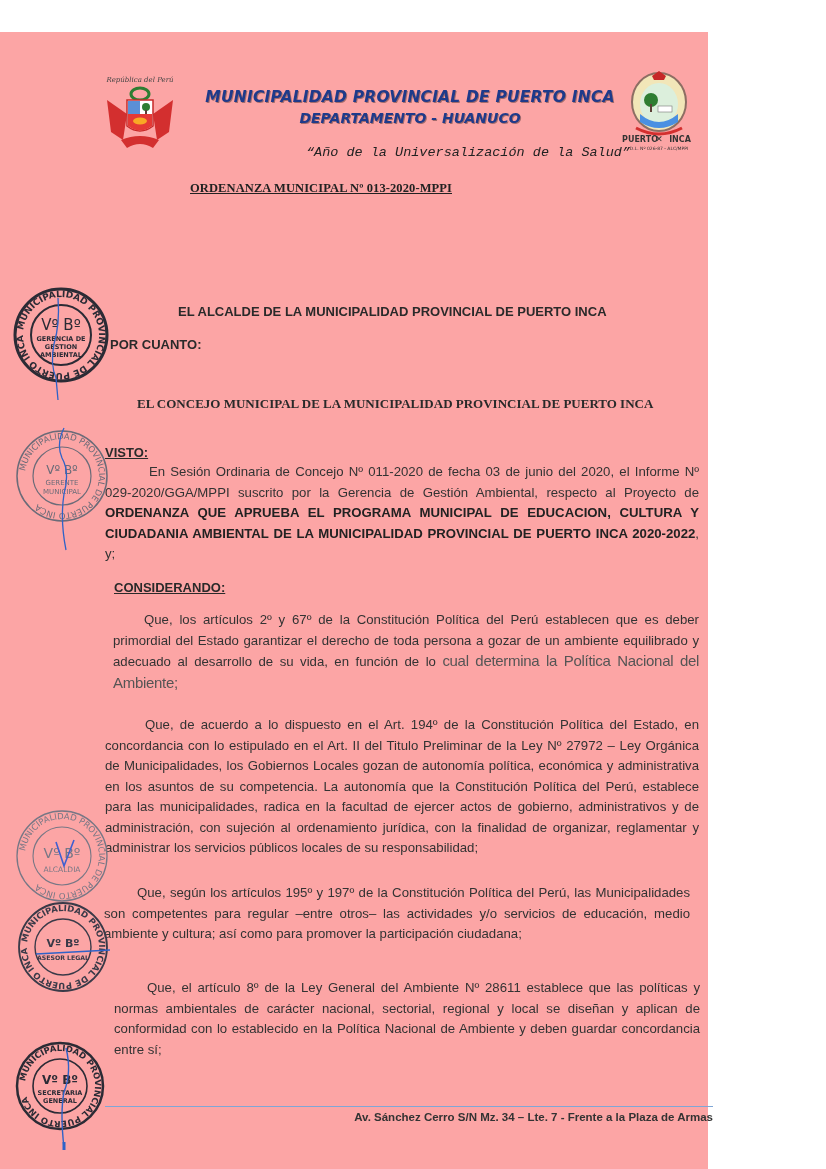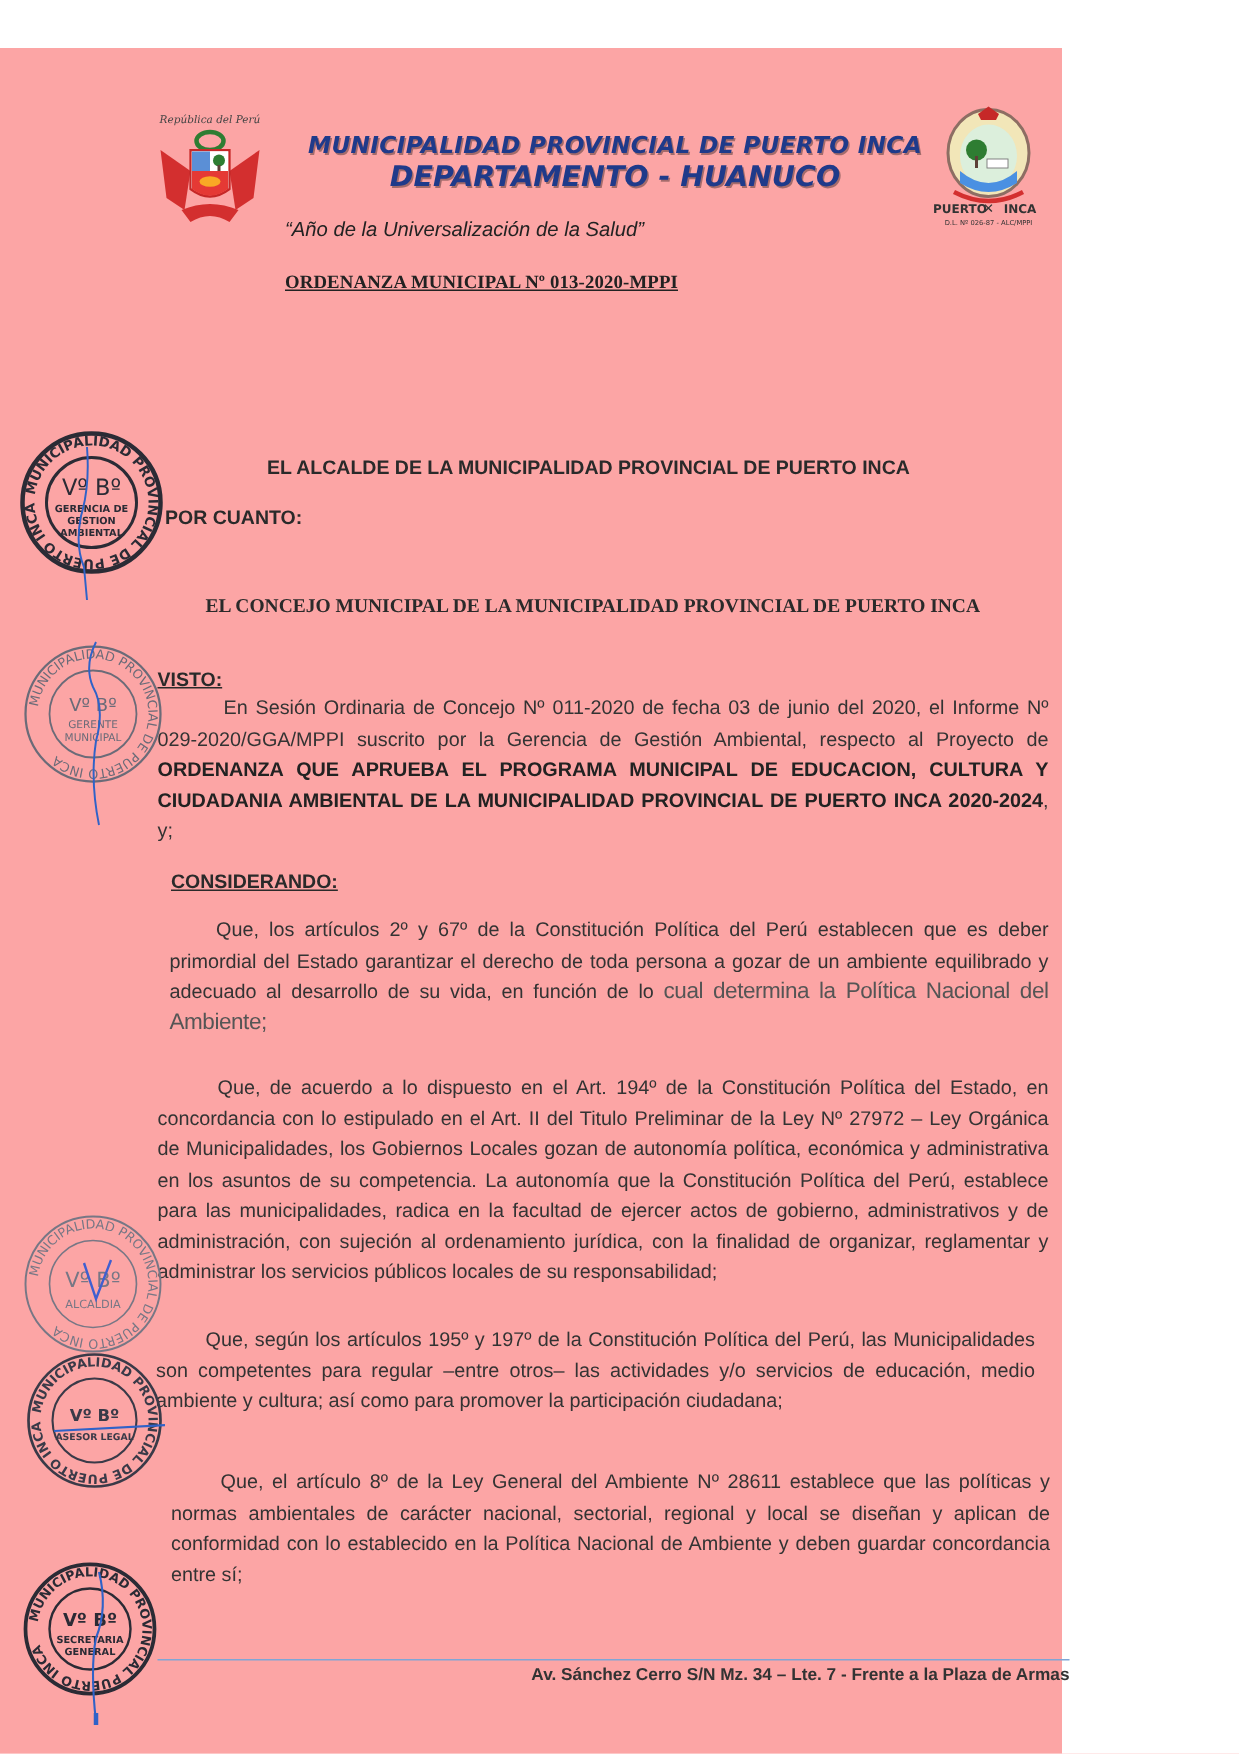--- a/index.html
+++ b/index.html
@@ -8,24 +8,24 @@
     .page { position: absolute; left: 0; top: 0; width: 708px; height: 1169px; background: #fca5a5; margin-top: 32px; }
 
     
     .crest-left { position: absolute; left: 97px; top: 38px; width: 86px; height: 84px; }
     .crest-right { position: absolute; left: 614px; top: 38px; width: 90px; height: 84px; }
     .hdr-title { position: absolute; left: 190px; top: 55px; width: 440px; text-align: center;
       font-family: "DejaVu Sans", sans-serif; font-weight: bold; font-style: italic; font-size: 15.5px;
       color: #1f3a8a; letter-spacing: 0.2px; line-height: 20px;
       text-shadow: 1px 1px 0 rgba(0,0,0,0.35); }
     .hdr-sub { position: absolute; left: 190px; top: 76px; width: 440px; text-align: center;
-      font-family: "DejaVu Sans", sans-serif; font-weight: bold; font-style: italic; font-size: 19px;
+      font-family: "DejaVu Sans", sans-serif; font-weight: bold; font-style: italic; font-size: 14px;
       color: #1f3a8a; line-height: 20px; text-shadow: 1px 1px 0 rgba(0,0,0,0.35); }
-    .hdr-year { position: absolute; left: 190px; top: 113px; width: 440px; text-align: left;
-      font-family: Liberation Sans, sans-serif; font-style: italic; font-size: 13.5px; color: #222; }
+    .hdr-year { position: absolute; left: 190px; top: 113px; width: 440px; text-align: right;
+      font-family: Liberation Mono, monospace; font-style: italic; font-size: 13.5px; color: #222; }
     .ord-title { position: absolute; left: 190px; top: 149px; width: 440px; text-align: left;
       font-family: Liberation Serif, serif; font-weight: bold; font-size: 12.5px; color: #222;
       text-decoration: underline; letter-spacing: 0.1px; }
 
     .date-line { position: absolute; left: 380px; top: 212px; width: 258px; text-align: right;
       font-family: "Liberation Sans", sans-serif; font-size: 13px; color: #333; }
 
     .sec-heading { position: absolute; font-family: "Liberation Sans", sans-serif; font-weight: bold;
       font-size: 13px; color: #2a2a2a; }
     .alcalde { left: 178px; top: 272px; }
@@ -98,21 +98,21 @@
   <div class="hdr-year">“Año de la Universalización de la Salud”</div>
   <div class="ord-title">ORDENANZA MUNICIPAL Nº 013-2020-MPPI</div>
 
 
   <div class="sec-heading alcalde">EL ALCALDE DE LA MUNICIPALIDAD PROVINCIAL DE PUERTO INCA</div>
   <div class="sec-heading cuanto">POR CUANTO:</div>
   <div class="sec-heading concejo">EL CONCEJO MUNICIPAL DE LA MUNICIPALIDAD PROVINCIAL DE PUERTO INCA</div>
 
   <div class="sec-heading visto">VISTO:</div>
   <div class="para p-visto">
-    <span>En Sesión Ordinaria de Concejo Nº 011-2020 de fecha 03 de junio del 2020, el Informe Nº 029-2020/GGA/MPPI suscrito por la Gerencia de Gestión Ambiental, respecto al Proyecto de </span><span class="b">ORDENANZA QUE APRUEBA EL PROGRAMA MUNICIPAL DE EDUCACION, CULTURA Y CIUDADANIA AMBIENTAL DE LA MUNICIPALIDAD PROVINCIAL DE PUERTO INCA 2020-2024</span><span>, y;</span>
+    <span>En Sesión Ordinaria de Concejo Nº 011-2020 de fecha 03 de junio del 2020, el Informe Nº 029-2020/GGA/MPPI suscrito por la Gerencia de Gestión Ambiental, respecto al Proyecto de </span><span class="b">ORDENANZA QUE APRUEBA EL PROGRAMA MUNICIPAL DE EDUCACION, CULTURA Y CIUDADANIA AMBIENTAL DE LA MUNICIPALIDAD PROVINCIAL DE PUERTO INCA 2020-2022</span><span>, y;</span>
   </div>
 
   <div class="sec-heading considerando">CONSIDERANDO:</div>
 
   <div class="para p1">
     <span>Que, los artículos 2º y 67º de la Constitución Política del Perú establecen que es deber primordial del Estado garantizar el derecho de toda persona a gozar de un ambiente equilibrado y adecuado al desarrollo de su vida, en función de lo </span><span class="tail">cual determina la Política Nacional del Ambiente;</span>
   </div>
   <div class="para p2">Que, de acuerdo a lo dispuesto en el Art. 194º de la Constitución Política del Estado, en concordancia con lo estipulado en el Art. II del Titulo Preliminar de la Ley Nº 27972 – Ley Orgánica de Municipalidades, los Gobiernos Locales gozan de autonomía política, económica y administrativa en los asuntos de su competencia. La autonomía que la Constitución Política del Perú, establece para las municipalidades, radica en la facultad de ejercer actos de gobierno, administrativos y de administración, con sujeción al ordenamiento jurídica, con la finalidad de organizar, reglamentar y administrar los servicios públicos locales de su responsabilidad;</div>
   <div class="para p3">Que, según los artículos 195º y 197º de la Constitución Política del Perú, las Municipalidades son competentes para regular –entre otros– las actividades y/o servicios de educación, medio ambiente y cultura; así como para promover la participación ciudadana;</div>
   <div class="para p4">Que, el artículo 8º de la Ley General del Ambiente Nº 28611 establece que las políticas y normas ambientales de carácter nacional, sectorial, regional y local se diseñan y aplican de conformidad con lo establecido en la Política Nacional de Ambiente y deben guardar concordancia entre sí;</div>

